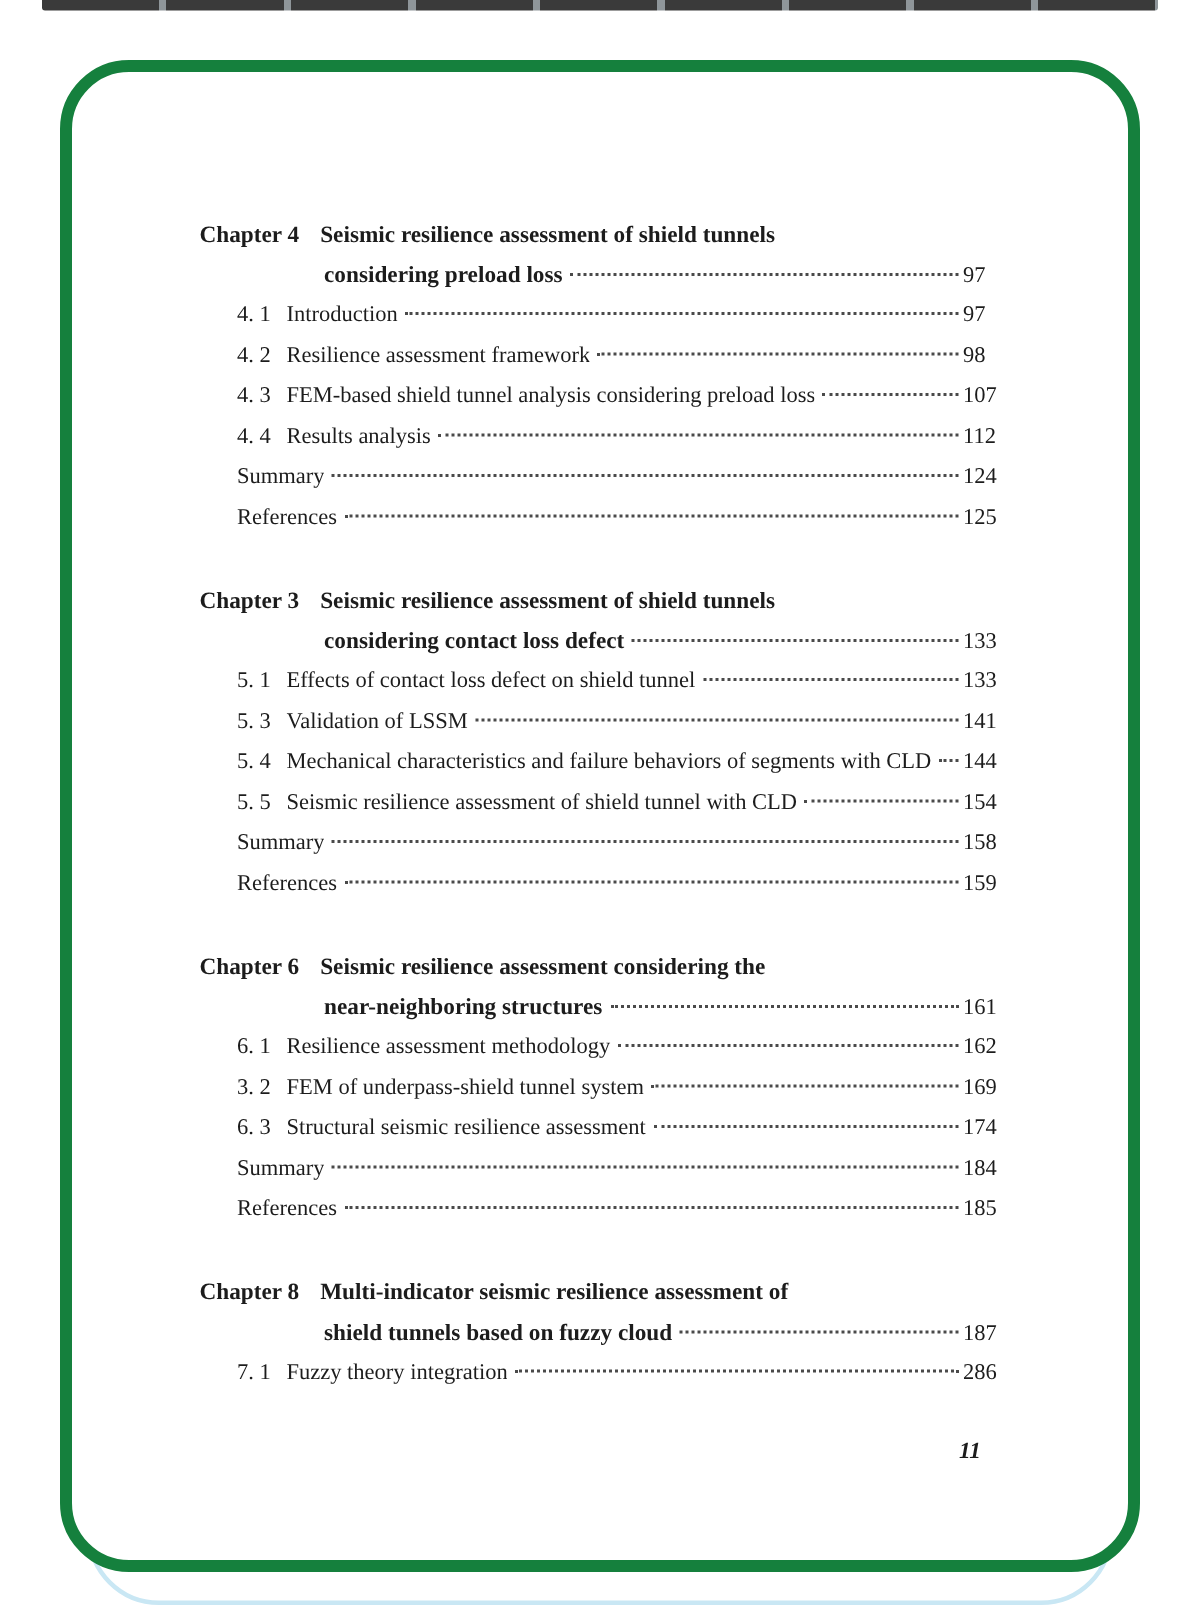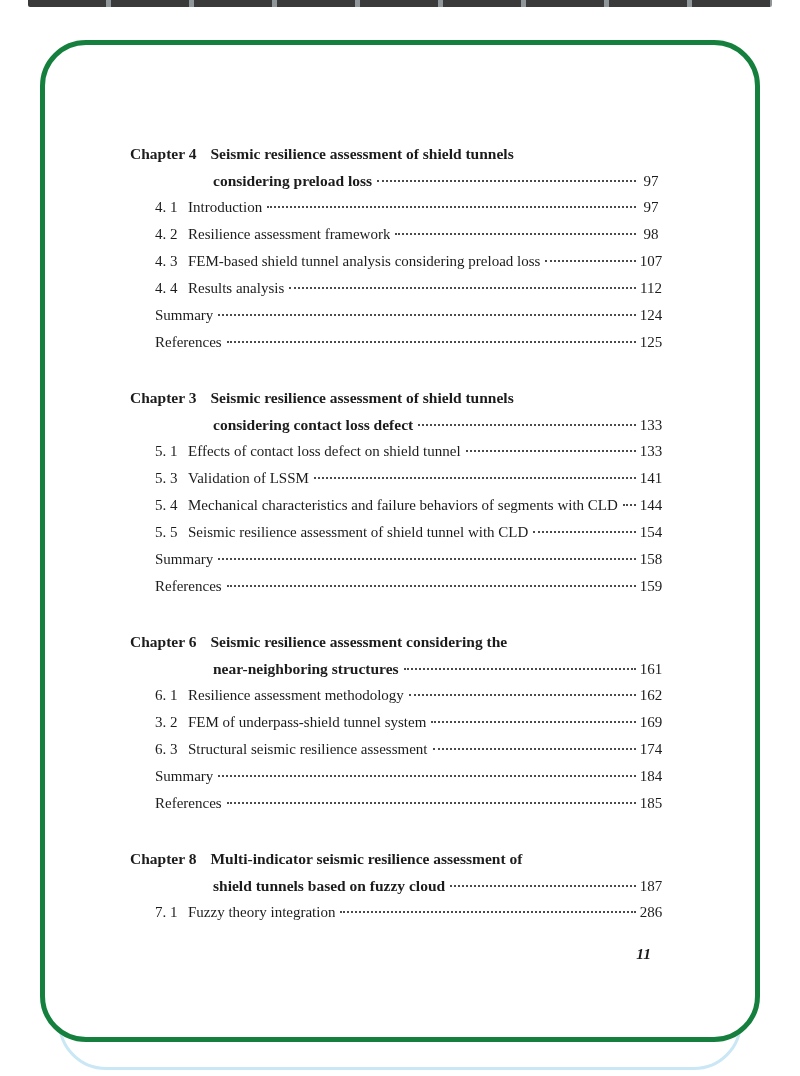--- a/index.html
+++ b/index.html
@@ -16,40 +16,40 @@
     border-radius:0 0 2px 2px;
   }
   
   .card-behind{
     position:absolute;left:58px;right:58px;top:60px;height:1004px;
     border:3px solid #c9e7f4;border-radius:48px;background:transparent;
   }
   
   .card{
     position:absolute;left:40px;right:40px;top:40px;height:992px;
-    background:#ffffff;border:5px solid #15803d;border-radius:46px;
+    background:#ffffff;border:8px solid #15803d;border-radius:46px;
   }
   .content{position:absolute;left:85px;top:100px;width:533px;}
   .row{display:flex;align-items:baseline;height:27px;font-size:15px;white-space:nowrap;}
   .head{font-weight:bold;font-size:15.5px;}
   .ch-label{margin-right:14px;}
   .head2{padding-left:83px;}
   .entry{padding-left:25px;}
   .e-num{flex:0 0 33px;width:33px;}
   .e-title{flex:0 1 auto;overflow:hidden;}
   .leader{
     flex:1 1 auto;min-width:6px;align-self:baseline;
     border-bottom:2px dotted #4a4a4a;
     transform:translateY(-4px);
     margin:0 3px 0 5px;
   }
-  .pg{flex:0 0 auto;min-width:24px;text-align:center;font-weight:400;font-size:15px;}
+  .pg{flex:0 0 auto;min-width:24px;text-align:left;font-weight:400;font-size:15px;}
   .toc-section + .toc-section{margin-top:28px;}
   .folio{
-    margin-top:14px;text-align:right;padding-right:12px;
+    margin-top:25px;text-align:right;padding-right:12px;
     font-style:italic;font-weight:bold;font-size:15.5px;
   }
 </style>
 </head>
 <body>
 
 <div class="top-edge"></div>
 <div class="card-behind"></div>
 
 <div class="card">

